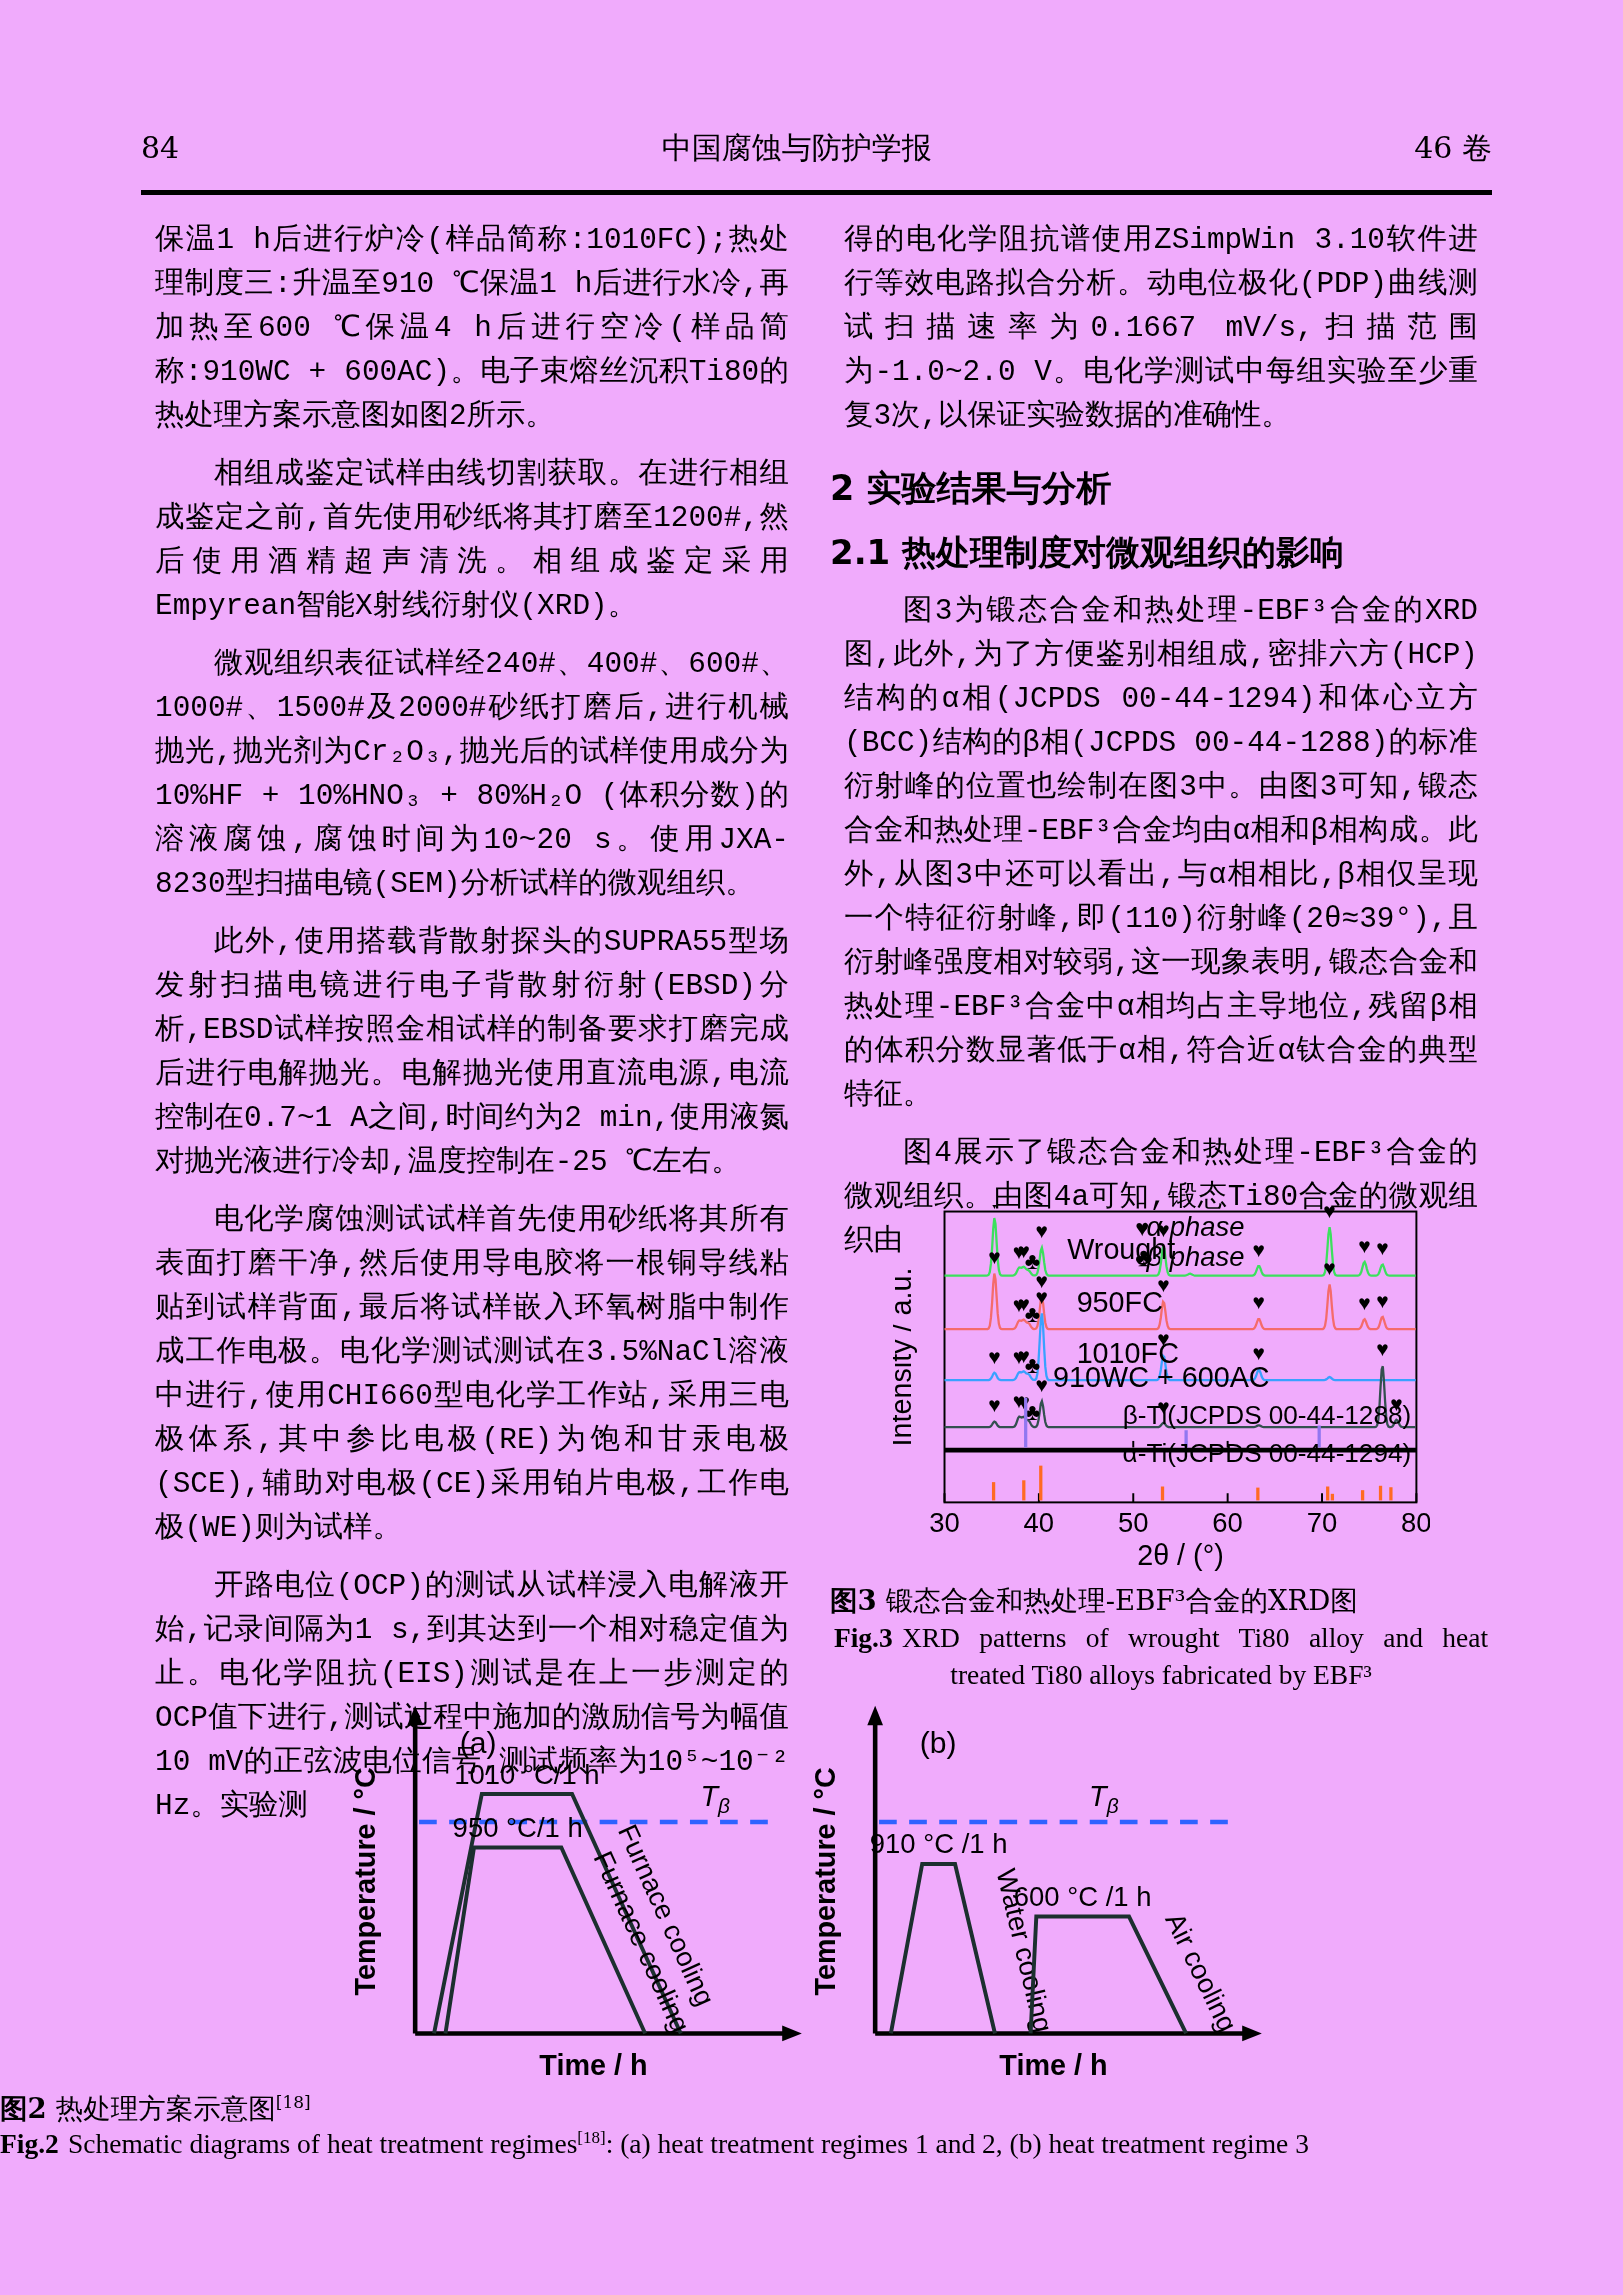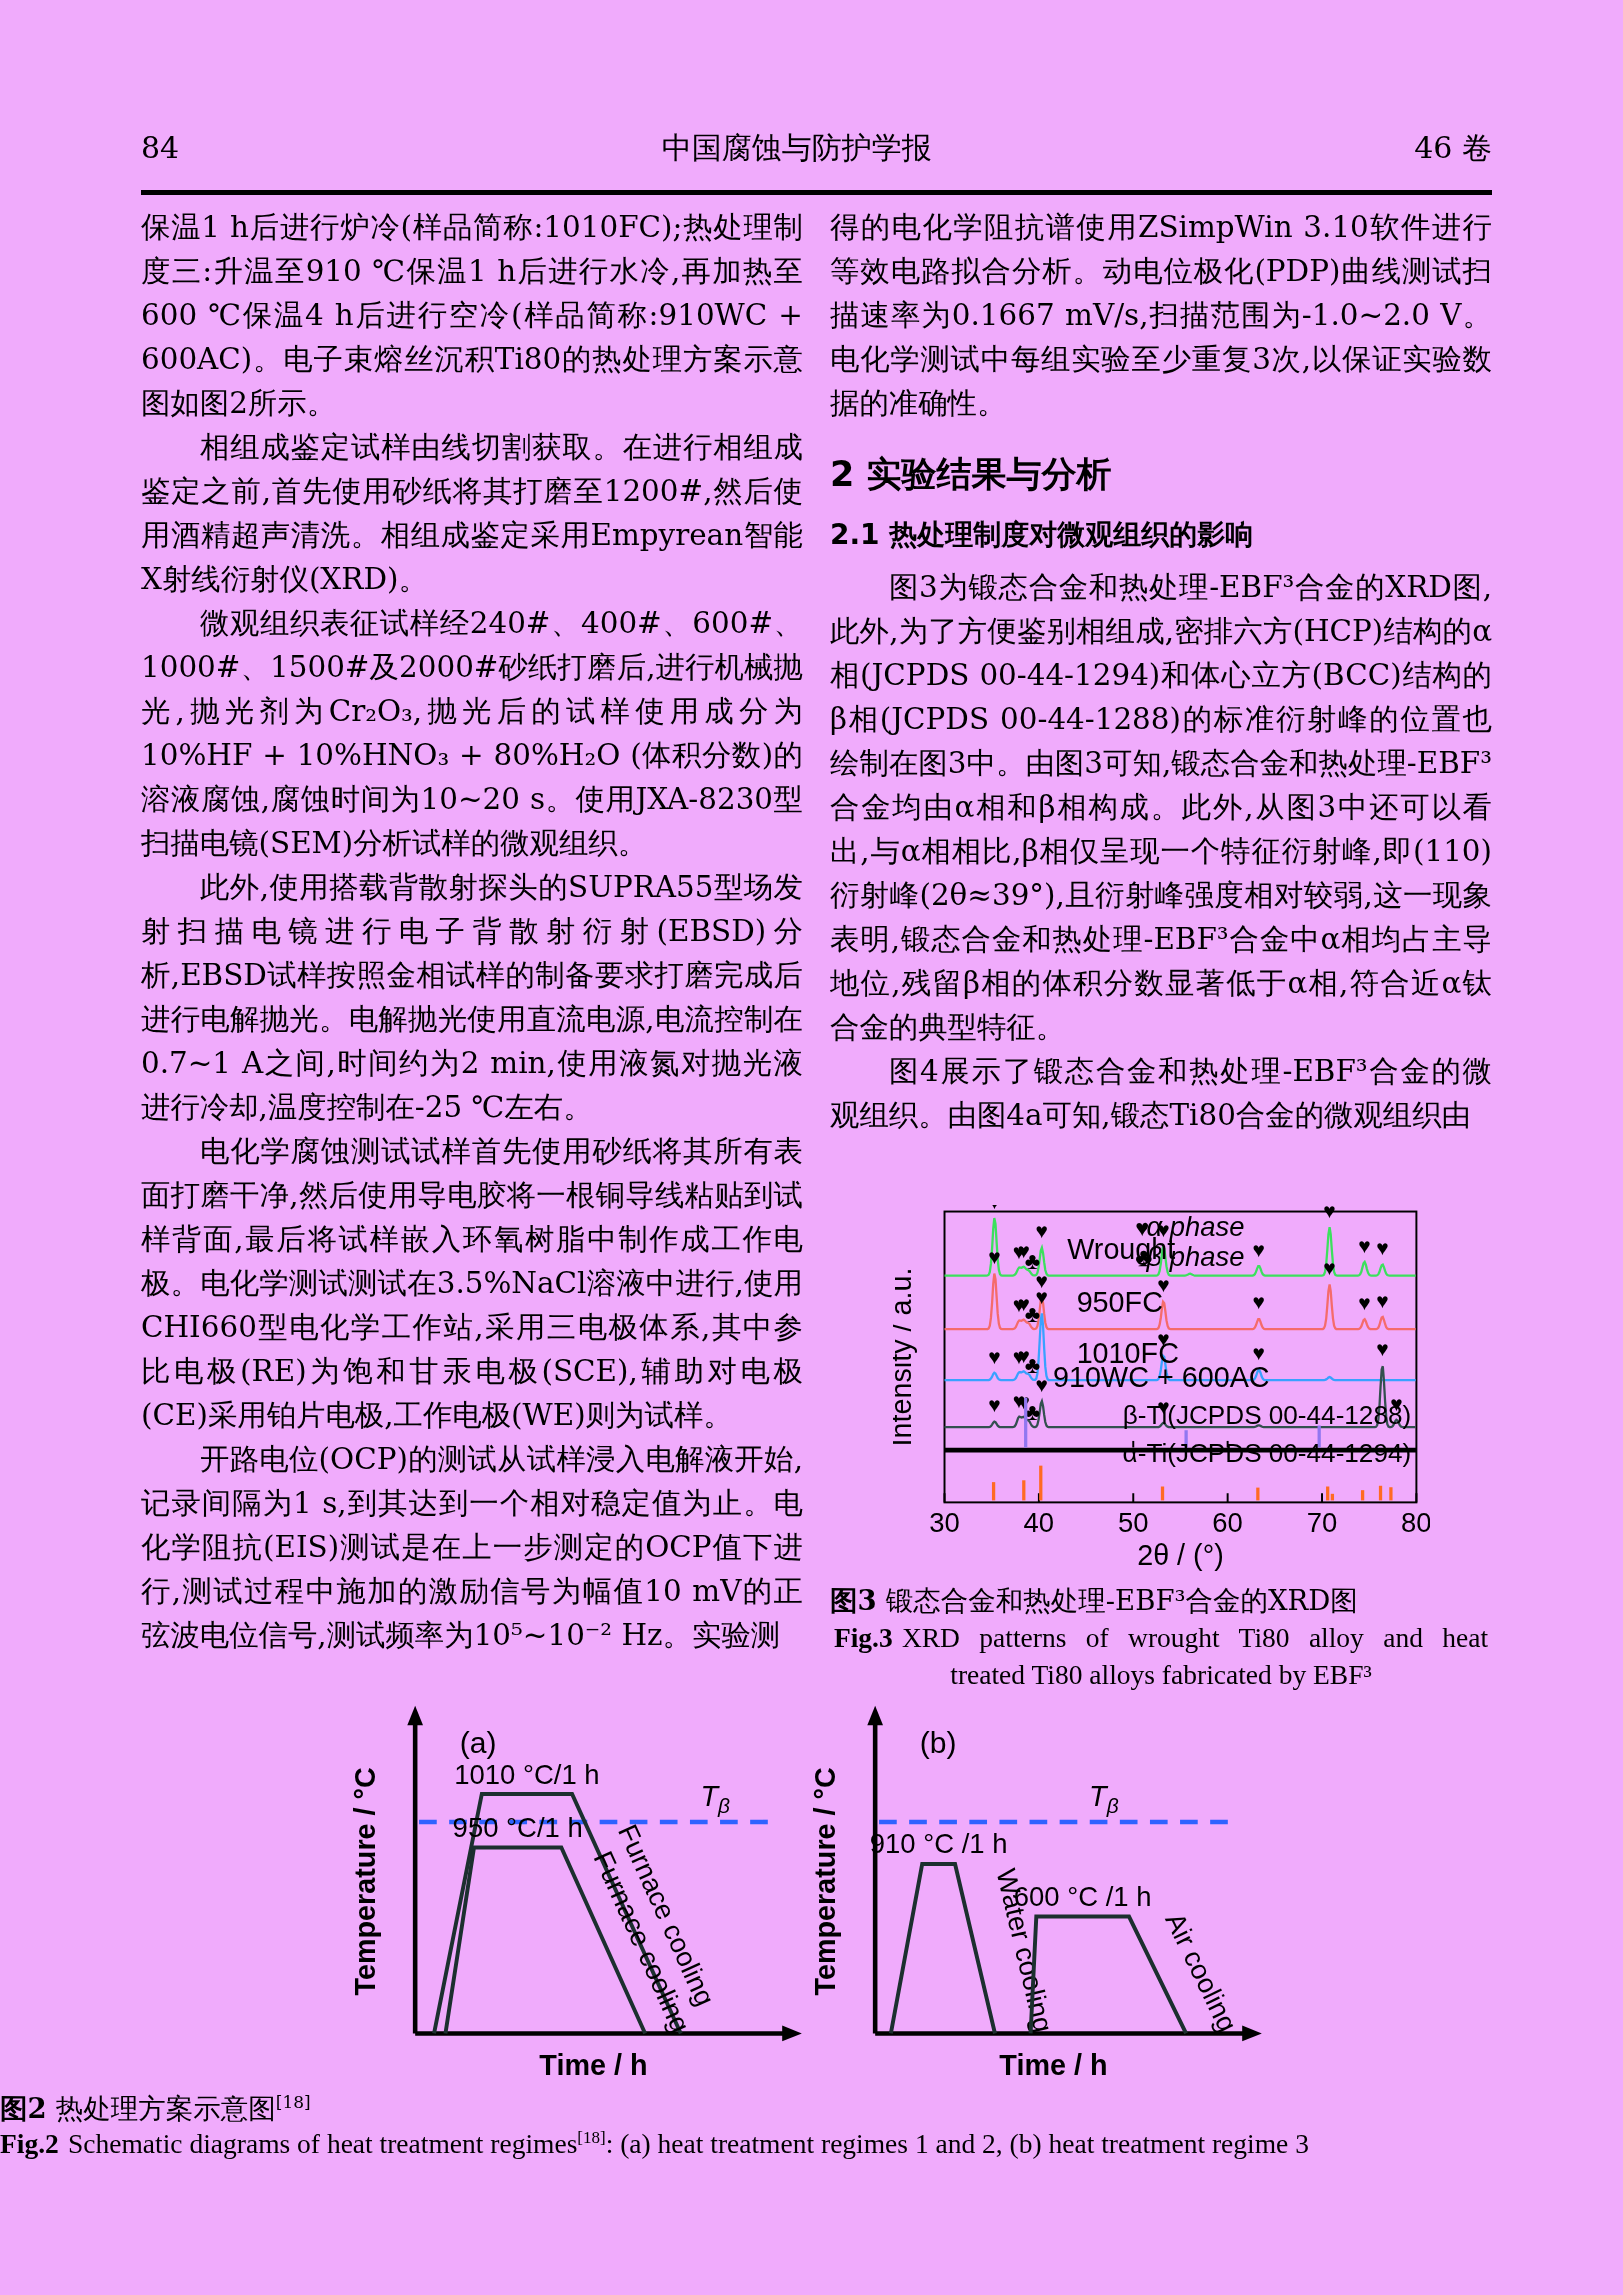--- a/index.html
+++ b/index.html
@@ -4,25 +4,25 @@
 <style>
   html,body{margin:0;padding:0;background:#888;}
   .page{position:relative;width:1623px;height:2295px;background:#f0abfc;overflow:hidden;
         font-family:"DejaVu Serif","Liberation Serif",serif;color:#000;}
   .hdr{position:absolute;left:141px;top:128px;width:1351px;display:flex;
        justify-content:space-between;align-items:baseline;font-size:30px;}
   .rule{position:absolute;left:141px;top:190px;width:1351px;height:4.6px;background:#000;}
   .col{position:absolute;width:662px;}
   #colL{left:141px;top:205px;}
   #colR{left:830px;top:205px;}
-  .col p{margin:0;font-size:29.4px;line-height:44px;text-align:justify;}
+  .col p{margin:14px;font-size:29.4px;line-height:44px;text-align:justify;font-family:Liberation Mono, monospace;}
   .ind{text-indent:59px;}
   h2{margin:26px 0 18.3px 0;font-size:35px;font-weight:bold;
      font-family:"DejaVu Sans","Liberation Sans",sans-serif;}
-  h3{margin:6.5px 0 10.5px 0;font-size:28px;font-weight:bold;
+  h3{margin:6.5px 0 10.5px 0;font-size:34px;font-weight:bold;
      font-family:"DejaVu Sans","Liberation Sans",sans-serif;}
   #fig3{position:absolute;left:830px;top:1205px;width:662px;}
   #fig3 svg{display:block;margin:0 auto;}
   .cap-cn{margin-top:10.5px;text-align:left;font-size:27.5px;line-height:37px;}
   .cap-en{text-align:center;font-size:27.5px;line-height:37px;
           font-family:"Liberation Serif","DejaVu Serif",serif;}
   .cap-en.j{text-align:justify;text-align-last:justify;padding:0 3.9px;}
   .b{font-weight:bold;margin-right:9.2px;}
   sup{font-size:17px;vertical-align:super;line-height:0;}
   #heatA{position:absolute;left:353px;top:1693px;}

